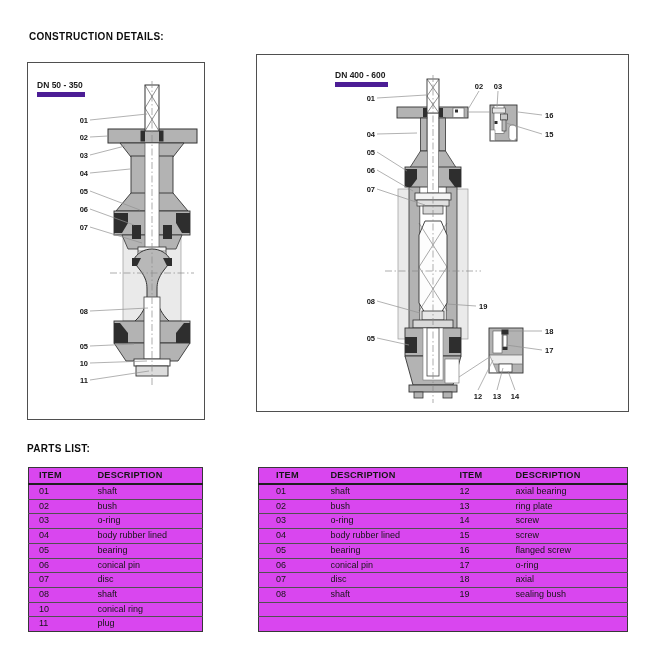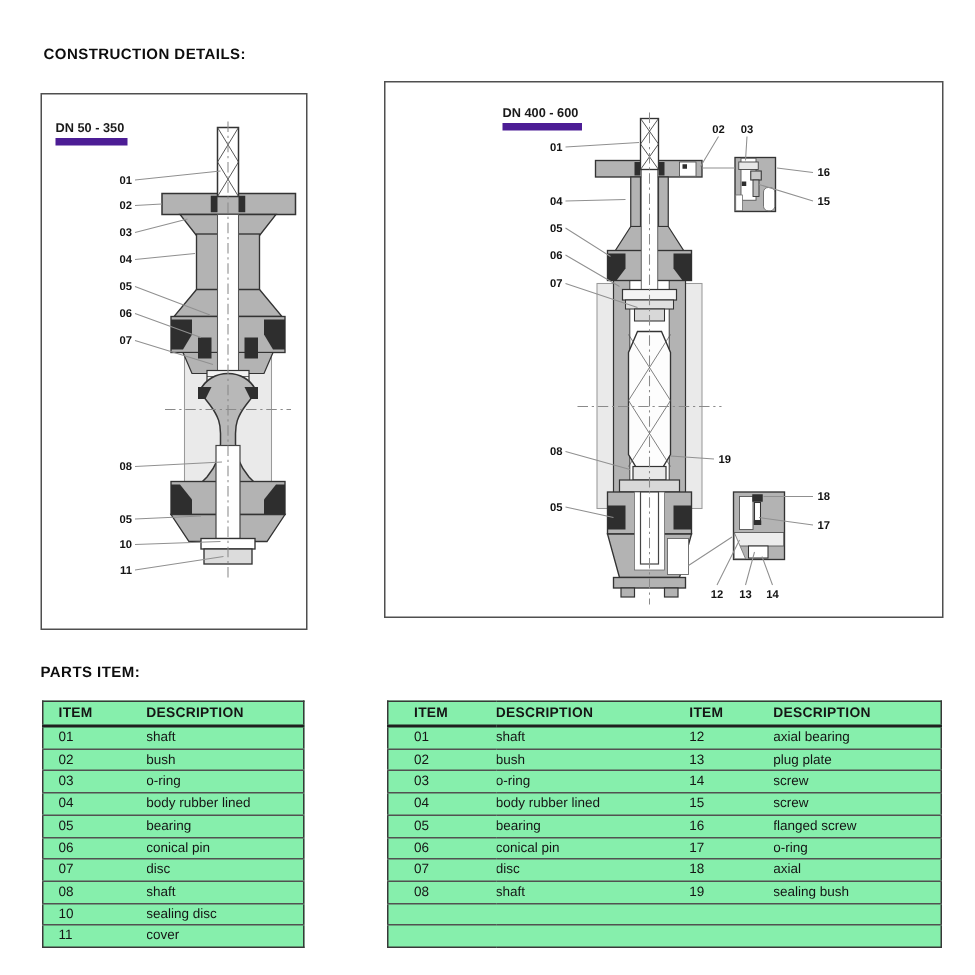--- a/index.html
+++ b/index.html
@@ -21,21 +21,21 @@
     border-bottom:5px solid #4c1d95; padding:0 2px 2px 0; white-space:nowrap;
   }
   .diagram-svg { position:absolute; left:0; top:0; width:100%; height:100%; }
   svg text {
     font-family:"Liberation Sans", sans-serif;
     font-size:7.5px; font-weight:700; fill:#141414;
   }
   
   table.parts-table {
     position:absolute; border-collapse:collapse; table-layout:fixed;
-    border:1.3px solid #383838; background:#86efac;
+    border:1.3px solid #383838; background:#d946ef;
   }
   table.parts-table th, table.parts-table td {
     font-size:9px; font-weight:400; color:#151515; text-align:left;
     height:13.7px; line-height:13.7px; padding:0; white-space:nowrap; overflow:hidden;
     border-top:1px solid #515151;
   }
   table.parts-table thead th {
     font-size:9.2px; font-weight:700; letter-spacing:.2px; height:15px; line-height:15px;
     border-top:none; border-bottom:2px solid #1f1f1f;
   }
@@ -206,21 +206,21 @@
     <text x="288" y="81.6" text-anchor="start">15</text>
     <text x="222" y="253.6" text-anchor="start">19</text>
     <text x="288" y="278.6" text-anchor="start">18</text>
     <text x="288" y="297.6" text-anchor="start">17</text>
     <text x="221" y="343.6" text-anchor="middle">12</text>
     <text x="240" y="343.6" text-anchor="middle">13</text>
     <text x="258" y="343.6" text-anchor="middle">14</text>
   </svg>
 </div>
 
-<div class="abs section-title" style="left:27px; top:443px;">PARTS ITEM:</div>
+<div class="abs section-title" style="left:27px; top:443px;">PARTS LIST:</div>
 
 <table class="parts-table tbl-left" style="left:28px; top:467px; width:174px;">
   <colgroup>
       <col style="width:69px">
       <col style="width:105px">
     </colgroup>
   <thead>
       <tr>
         <th>ITEM</th>
         <th>DESCRIPTION</th>
@@ -254,25 +254,25 @@
       <tr>
         <td>07</td>
         <td>disc</td>
       </tr>
       <tr>
         <td>08</td>
         <td>shaft</td>
       </tr>
       <tr>
         <td>10</td>
-        <td>sealing disc</td>
+        <td>conical ring</td>
       </tr>
       <tr>
         <td>11</td>
-        <td>cover</td>
+        <td>plug</td>
       </tr>
     </tbody>
 </table>
 
 <table class="parts-table tbl-right" style="left:258px; top:467px; width:369px;">
   <colgroup>
       <col style="width:72px">
       <col style="width:129px">
       <col style="width:56px">
       <col style="width:112px">
@@ -289,21 +289,21 @@
       <tr>
         <td>01</td>
         <td>shaft</td>
         <td>12</td>
         <td>axial bearing</td>
       </tr>
       <tr>
         <td>02</td>
         <td>bush</td>
         <td>13</td>
-        <td>plug plate</td>
+        <td>ring plate</td>
       </tr>
       <tr>
         <td>03</td>
         <td>o-ring</td>
         <td>14</td>
         <td>screw</td>
       </tr>
       <tr>
         <td>04</td>
         <td>body rubber lined</td>

